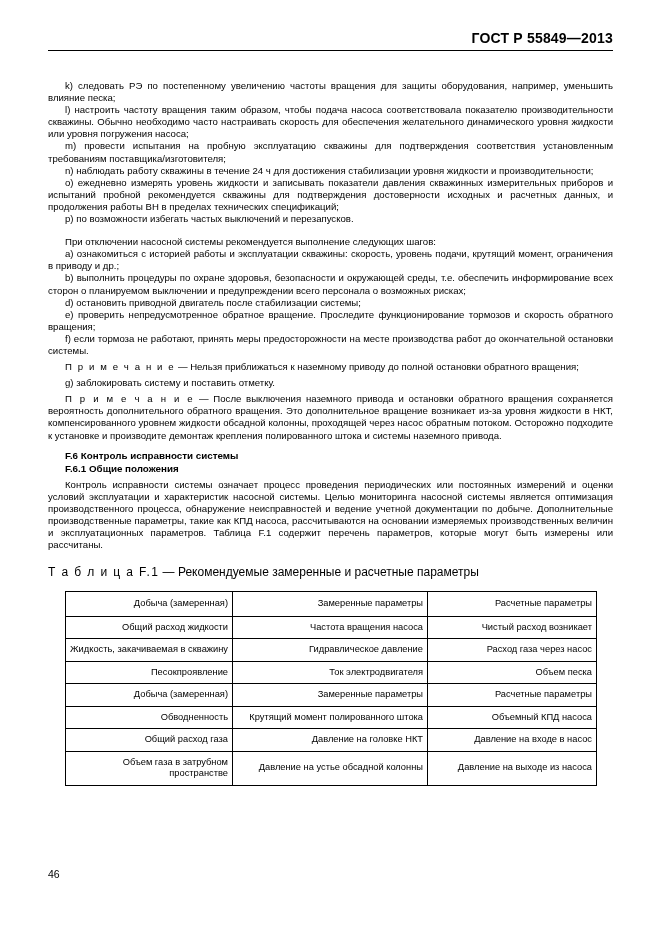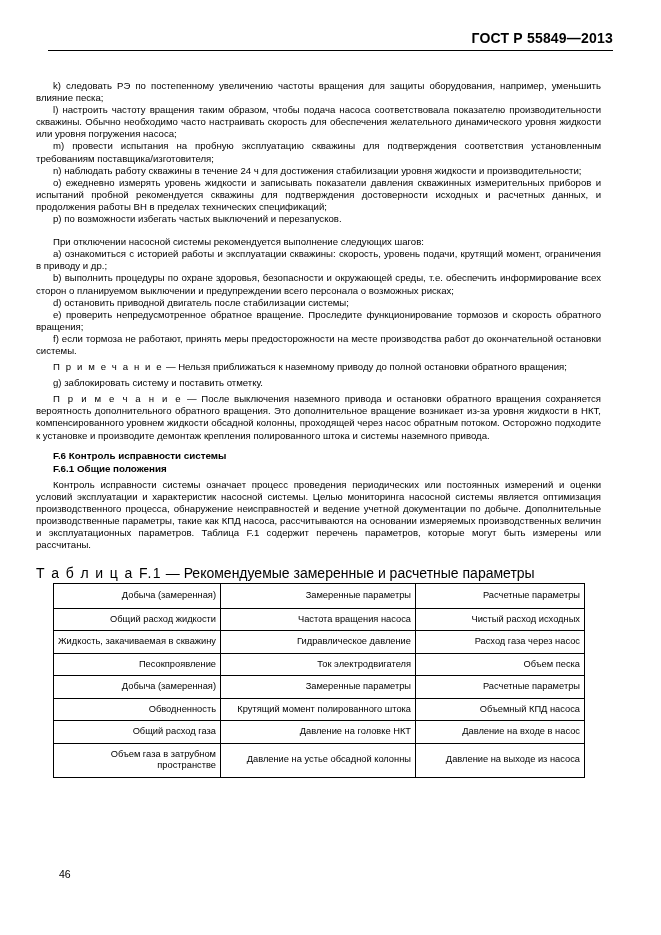--- a/index.html
+++ b/index.html
@@ -34,21 +34,21 @@
   .header-rule {
     position: absolute;
     top: 50px;
     left: 48px;
     right: 48px;
     border-bottom: 1.6px solid #000;
   }
   .content {
     position: absolute;
     top: 80px;
-    left: 36px;
+    left: 48px;
     width: 565px;
   }
   p.para {
     margin: 0;
     font-size: 9.6px;
     line-height: 12.1px;
     text-align: justify;
     text-indent: 17px;
     font-family: "Liberation Sans", sans-serif;
   }
@@ -60,23 +60,23 @@
     line-height: 13px;
     text-indent: 17px;
   }
   .gap-s { height: 4px; }
   .gap-m { height: 7px; }
   .note-sp {
     letter-spacing: 1.6px;
   }
   .tbl-caption {
     font-family: "Liberation Sans", sans-serif;
-    font-size: 14px;
+    font-size: 12px;
     margin-top: 14px;
-    margin-bottom: 2px;
+    margin-bottom: 12px;
   }
   .tbl-caption .sp { letter-spacing: 1.4px; }
   table.params {
     border-collapse: collapse;
     width: 531px;
     margin-left: 17px;
     table-layout: fixed;
   }
   table.params td {
     border: 0.8px solid #000;
@@ -89,21 +89,21 @@
   }
   table.params tr.head td {
     font-size: 9.3px;
     padding: 6px 4px;
   }
   .col1 { width: 167px; }
   .col2 { width: 195px; }
   .col3 { width: 169px; }
   .page-number {
     position: absolute;
-    left: 59px;
+    left: 48px;
     bottom: 55px;
     font-family: "Liberation Sans", sans-serif;
     font-size: 10.5px;
   }
 </style>
 </head>
 <body>
 
 <div class="page">
 
@@ -153,21 +153,21 @@
       </colgroup>
       <tbody>
         <tr class="head">
           <td>Добыча (замеренная)</td>
           <td>Замеренные параметры</td>
           <td>Расчетные параметры</td>
         </tr>
         <tr>
           <td>Общий расход жидкости</td>
           <td>Частота вращения насоса</td>
-          <td>Чистый расход исходных</td>
+          <td>Чистый расход возникает</td>
         </tr>
         <tr>
           <td>Жидкость, закачиваемая в скважину</td>
           <td>Гидравлическое давление</td>
           <td>Расход газа через насос</td>
         </tr>
         <tr>
           <td>Песокпроявление</td>
           <td>Ток электродвигателя</td>
           <td>Объем песка</td>

